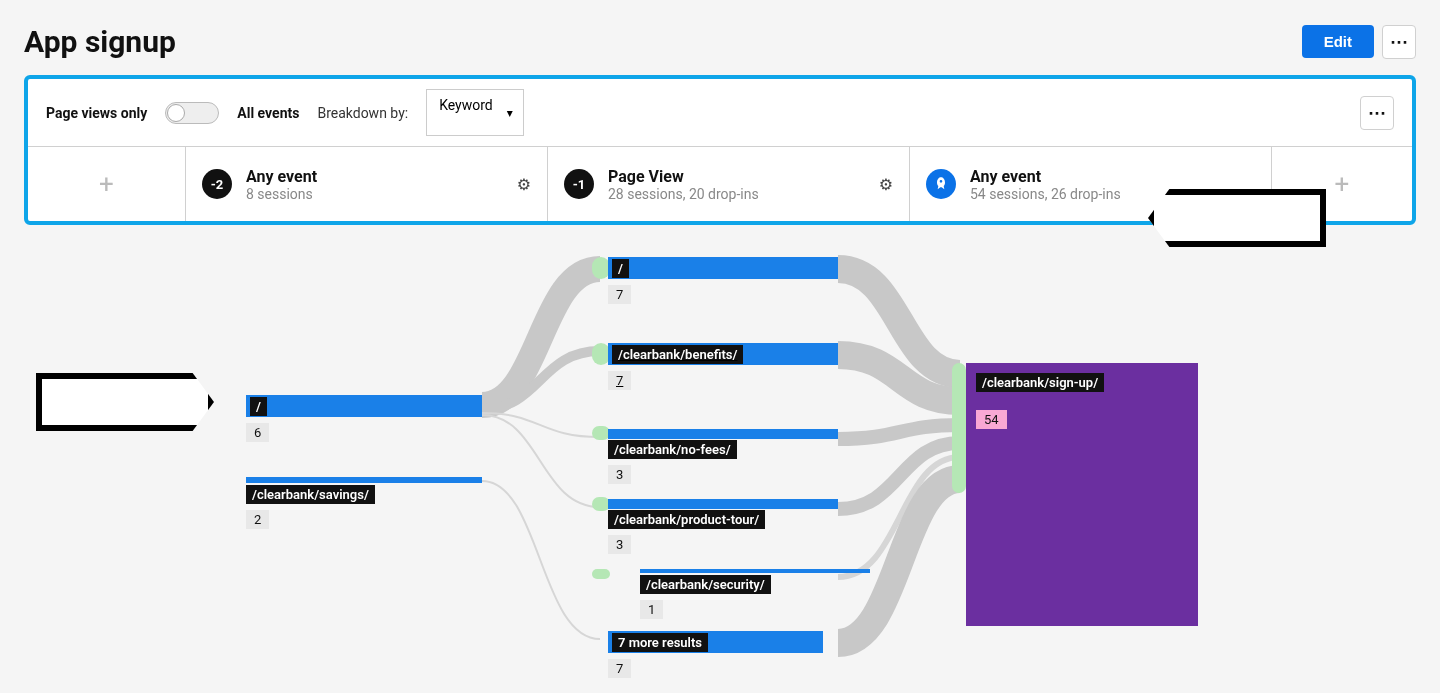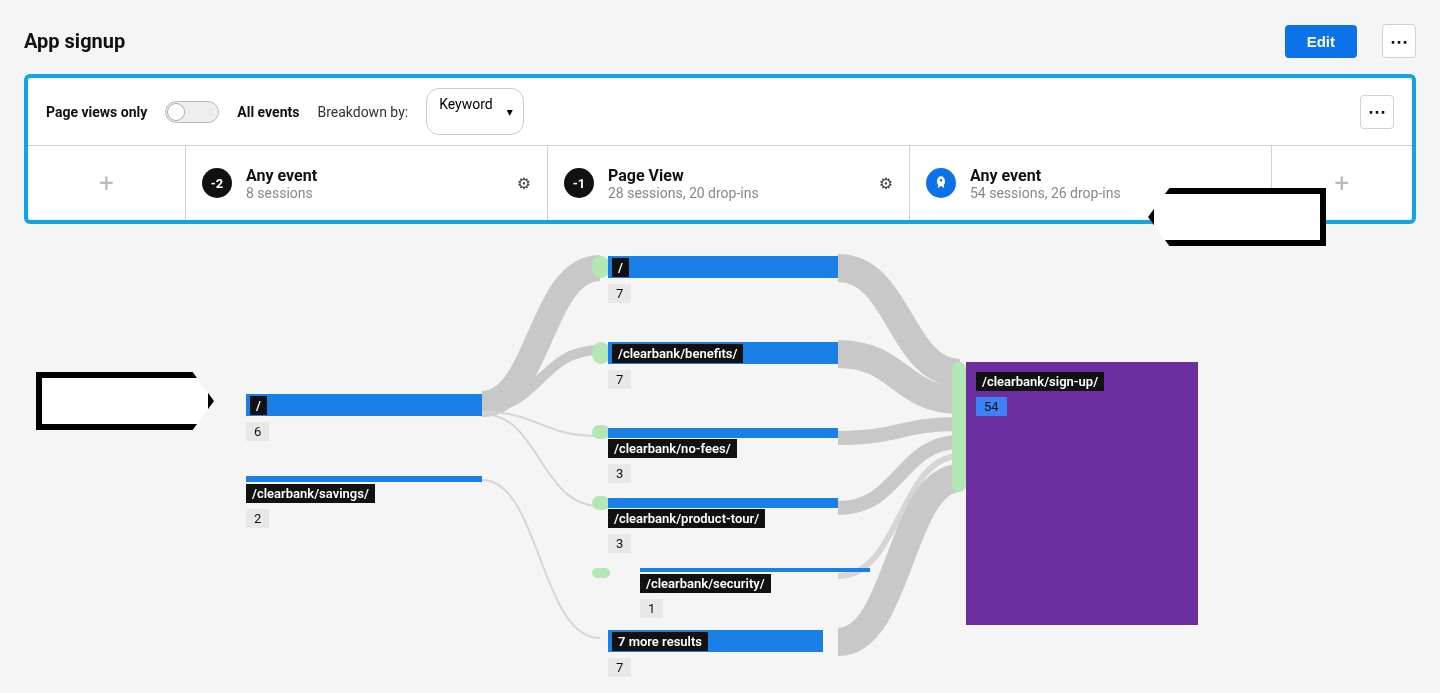--- a/index.html
+++ b/index.html
@@ -10,25 +10,25 @@
     width: 1440px;
     height: 693px;
   }
   .header-row {
     display: flex;
     align-items: center;
     justify-content: space-between;
     padding: 24px 24px 16px 24px;
   }
   .page-title {
-    font-size: 20px;
+    font-size: 30px;
     font-weight: 700;
     color: #111;
   }
-  .header-actions { display: flex; gap: 25px; align-items: center; }
+  .header-actions { display: flex; gap: 8px; align-items: center; }
   .edit-btn {
     background: #0b72e7;
     color: #fff;
     border: none;
     border-radius: 4px;
     padding: 8px 22px;
     font-size: 15px;
     font-weight: 600;
     cursor: pointer;
   }
@@ -68,21 +68,21 @@
   .toggle-knob {
     width: 18px; height: 18px;
     background: #fff;
     border: 1px solid #aaa;
     border-radius: 50%;
     position: absolute; top: 1px; left: 1px;
   }
   .ctrl-grey { font-size: 14px; color: #333; font-weight:400; }
   .select {
     border: 1px solid #ccc;
-    border-radius: 13px;
+    border-radius: 0;
     padding: 7px 30px 22px 12px;
     font-size: 14px;
     background: #fff;
     position: relative;
     cursor: pointer;
   }
   .select::after {
     content: '▾';
     position: absolute; right: 10px; top: 50%; transform: translateY(-50%);
     font-size: 12px;
@@ -158,21 +158,21 @@
   }
   .purple-block {
     position: absolute;
     background: #6b2fa0;
     width: 232px; height: 263px;
     display: flex; flex-direction: column;
     padding: 10px;
     gap: 6px;
   }
   .purple-block .label-chip { align-self: flex-start; }
-  .purple-block .count-chip { margin-top:0; background: #3b82f6; align-self: flex-start; }
+  .purple-block .count-chip { margin-top:12px; background: #f9a8d4; align-self: flex-start; }
 
   .annot {
     position: absolute;
     border: 6px solid #000;
     background: #fff;
     height: 58px;
   }
   .annot-right { width: 178px; clip-path: polygon(0 0, 88% 0, 100% 50%, 88% 100%, 0 100%); }
   .annot-left  { width: 178px; clip-path: polygon(12% 0, 100% 0, 100% 100%, 12% 100%, 0 50%); }
 </style>
@@ -281,21 +281,21 @@
 
   <div class="green-pre" style="left:592px; top:28px;"></div>
   <div class="node" style="left:608px; top:28px;">
     <div class="bar" style="width:230px;">
         <span class="label-chip">/</span>
       </div>
     <span class="count-chip">7</span>
   </div>
 
   <div class="green-pre" style="left:592px; top:114px;"></div>
-  <div class="node" style="left:608px; top:114px;">
+  <div class="node" style="left:608px; top:114px;text-decoration:underline;">
     <div class="bar" style="width:230px;">
         <span class="label-chip">/clearbank/benefits/</span>
       </div>
     <span class="count-chip">7</span>
   </div>
 
   <div class="green-pre" style="left:592px; top:197px; height:14px;"></div>
   <div class="node" style="left:608px; top:200px;">
     <div class="bar bar-thin" style="width:230px; height:10px;"></div>
     <span class="label-chip" style="margin-top:1px;">/clearbank/no-fees/</span>

